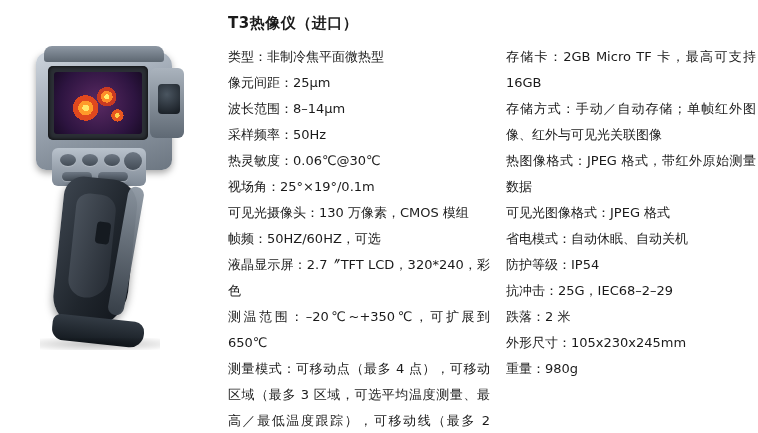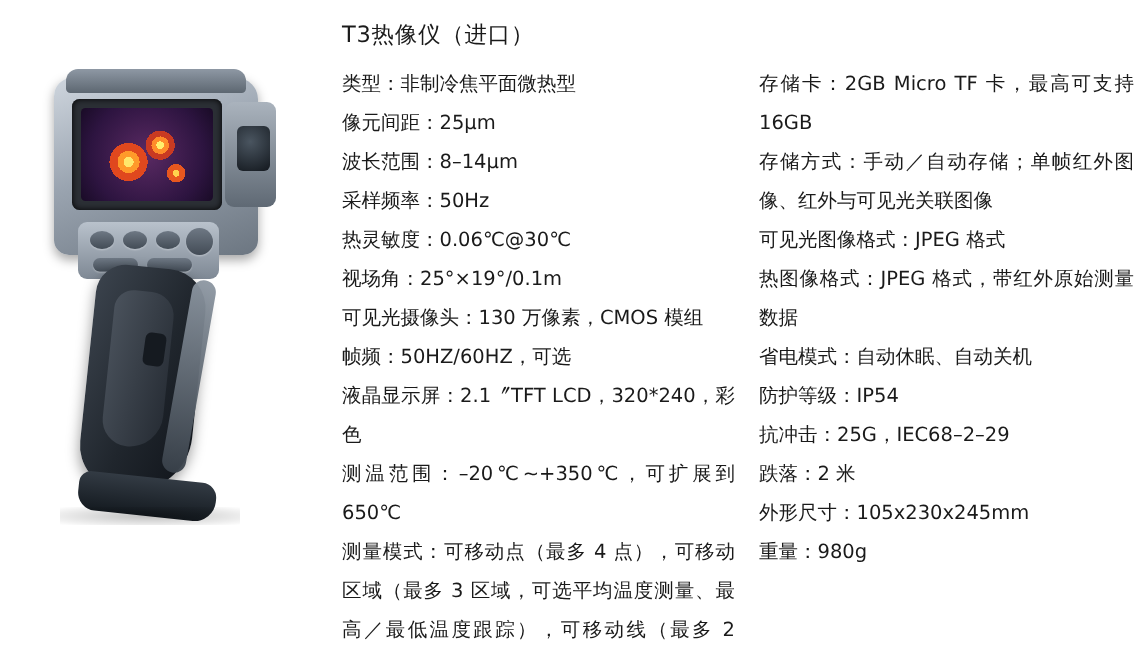--- a/index.html
+++ b/index.html
@@ -171,21 +171,21 @@
     height: 12px;
     background: radial-gradient(ellipse at center, rgba(0,0,0,0.25), rgba(0,0,0,0));
   }
 
   
   .title {
     position: absolute;
     left: 228px;
     top: 14px;
     font-size: 15px;
-    font-weight: normal;
+    font-weight: bold;
     letter-spacing: 0.5px;
   }
   .col {
     position: absolute;
     top: 44px;
     font-size: 13px;
     line-height: 26px;
   }
   .col-left {
     left: 228px;
@@ -231,30 +231,30 @@
 
   <div class="col col-left">
     <div class="spec-line">类型：非制冷焦平面微热型</div>
     <div class="spec-line">像元间距：25μm</div>
     <div class="spec-line">波长范围：8–14μm</div>
     <div class="spec-line">采样频率：50Hz</div>
     <div class="spec-line">热灵敏度：0.06℃@30℃</div>
     <div class="spec-line">视场角：25°×19°/0.1m</div>
     <div class="spec-line">可见光摄像头：130 万像素，CMOS 模组</div>
     <div class="spec-line">帧频：50HZ/60HZ，可选</div>
-    <div class="spec-line">液晶显示屏：2.1〞TFT LCD，320*240，彩色</div>
+    <div class="spec-line">液晶显示屏：2.7〞TFT LCD，320*240，彩色</div>
     <div class="spec-line">测温范围：–20℃~+350℃，可扩展到 650℃</div>
     <div class="spec-line">测量模式：可移动点（最多 4 点），可移动区域（最多 3 区域，可选平均温度测量、最高／最低温度跟踪），可移动线（最多 2 线），全屏最高／最低温度跟踪，显示最多 5 组数据；等温分析，温差分析，温度跟踪，温度报警（声音、颜色）</div>
   </div>
 
   <div class="col col-right">
     <div class="spec-line">存储卡：2GB Micro TF 卡，最高可支持 16GB</div>
     <div class="spec-line">存储方式：手动／自动存储；单帧红外图像、红外与可见光关联图像</div>
+    <div class="spec-line">热图像格式：JPEG 格式，带红外原始测量数据</div>
     <div class="spec-line">可见光图像格式：JPEG 格式</div>
-    <div class="spec-line">热图像格式：JPEG 格式，带红外原始测量数据</div>
     <div class="spec-line">省电模式：自动休眠、自动关机</div>
     <div class="spec-line">防护等级：IP54</div>
     <div class="spec-line">抗冲击：25G，IEC68–2–29</div>
     <div class="spec-line">跌落：2 米</div>
     <div class="spec-line">外形尺寸：105x230x245mm</div>
     <div class="spec-line">重量：980g</div>
   </div>
 
 </div>
 

